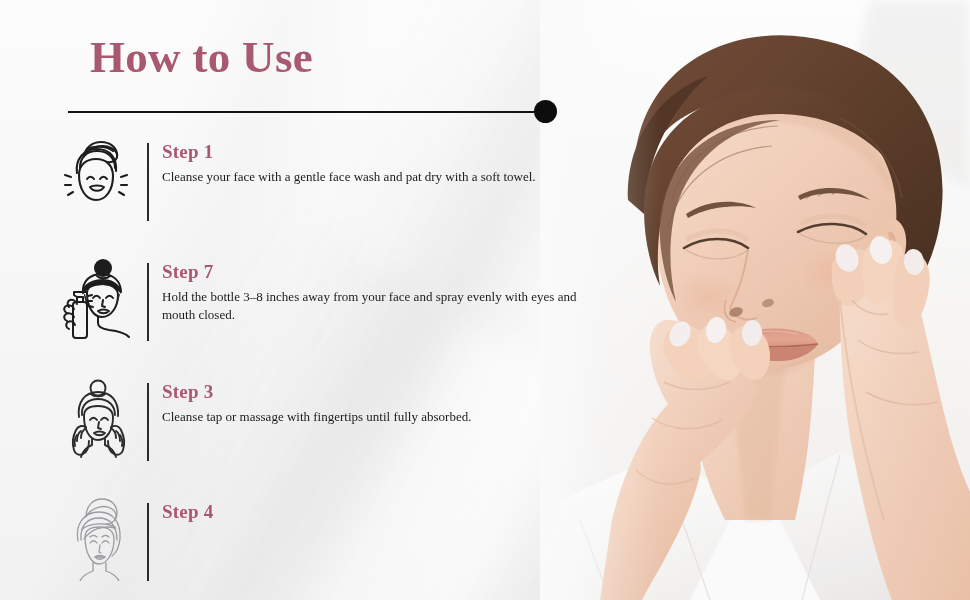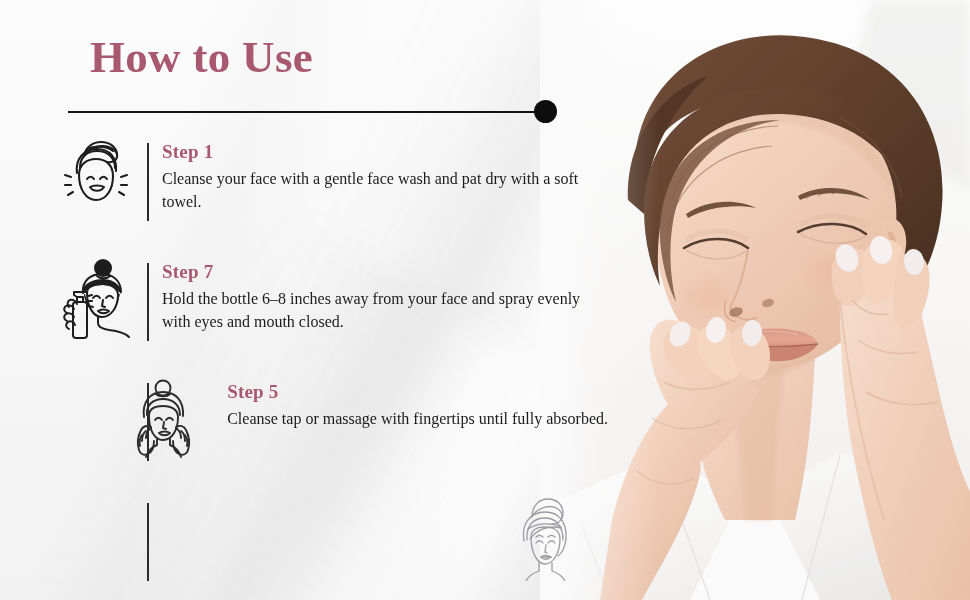--- a/index.html
+++ b/index.html
@@ -104,21 +104,20 @@
     position: absolute;
     left: 48px;
     top: 131px;
     width: 560px;
   }
   .step {
     position: relative;
     display: flex;
     align-items: flex-start;
     height: 120px;
-    justify-content: flex-end;
   }
   .step-icon {
     width: 96px;
     flex: 0 0 96px;
     display: flex;
     align-items: center;
     justify-content: center;
     padding-top: 4px;
   }
   .step-icon svg { display: block; }
@@ -139,21 +138,21 @@
   .step-label {
     font-family: "Liberation Serif", "DejaVu Serif", serif;
     font-weight: bold;
     font-size: 19px;
     color: #a8596f;
     letter-spacing: 0.2px;
     margin-bottom: 5px;
   }
   .step-body {
     font-family: "Liberation Serif", "DejaVu Serif", serif;
-    font-size: 16px;
+    font-size: 13px;
     line-height: 1.42;
     color: #1c1c1c;
     max-width: 450px;
   }
 
   
   .photo {
     position: absolute;
     right: 0;
     top: 0;
@@ -440,21 +439,21 @@
           <path d="M16 74 C13 73 12 69 15 67 C18 65 21 67 22 70"></path>
 
           <path d="M35 41 L39 40"></path>
           <path d="M35 46 L39 46"></path>
           <path d="M36 51 L40 52"></path>
         </svg>
       </div>
       <div class="step-divider"></div>
       <div class="step-text">
         <div class="step-label">Step 7</div>
-        <div class="step-body">Hold the bottle 6–8 inches away from your face and spray evenly with eyes and mouth closed.</div>
+        <div class="step-body">Hold the bottle 3–8 inches away from your face and spray evenly with eyes and mouth closed.</div>
       </div>
     </div>
 
     <div class="step">
       <div class="step-icon">
         <svg width="86" height="86" viewBox="0 0 86 86" fill="none" stroke="#2b2b2b" stroke-width="1.9" stroke-linecap="round" stroke-linejoin="round">
 
           <circle cx="45" cy="13" r="7.5"></circle>
           <path d="M38 19 C41 22 49 22 52 19"></path>
 
@@ -478,21 +477,21 @@
           <path d="M24 60 C22 63 21 67 22 71"></path>
 
           <path d="M58 52 C62 50 66 51 68 55 C71 61 72 69 70 75 C69 79 65 81 61 79 C57 77 55 72 55 66"></path>
           <path d="M58 53 C61 55 63 59 63 63"></path>
           <path d="M63 56 C66 58 67 62 67 66"></path>
           <path d="M67 60 C69 63 70 67 69 71"></path>
         </svg>
       </div>
       <div class="step-divider"></div>
       <div class="step-text">
-        <div class="step-label">Step 5</div>
+        <div class="step-label">Step 3</div>
         <div class="step-body">Cleanse tap or massage with fingertips until fully absorbed.</div>
       </div>
     </div>
 
     <div class="step">
       <div class="step-icon">
         <svg width="86" height="86" viewBox="0 0 86 86" fill="none" stroke="#9b9ba1" stroke-width="1.3" stroke-linecap="round" stroke-linejoin="round">
 
           <path d="M33 22 C33 11 40 4 49 4 C58 4 64 10 64 18 C64 25 59 29 53 29"></path>
           <path d="M34 20 C40 12 52 9 59 14 C63 17 64 21 62 25"></path>
@@ -515,17 +514,18 @@
 
           <path d="M42 62 C44 60 49 60 52 62 C49 65 44 65 42 62 Z"></path>
           <path d="M42 62 L52 62"></path>
 
           <path d="M40 68 L40 76 C34 78 29 82 27 86"></path>
           <path d="M53 68 L53 76 C59 78 64 82 66 86"></path>
         </svg>
       </div>
       <div class="step-divider"></div>
       <div class="step-text">
+        <div class="step-label">Step 4</div>
       </div>
     </div>
 
   </div>
 </div>
 
 </body></html>

